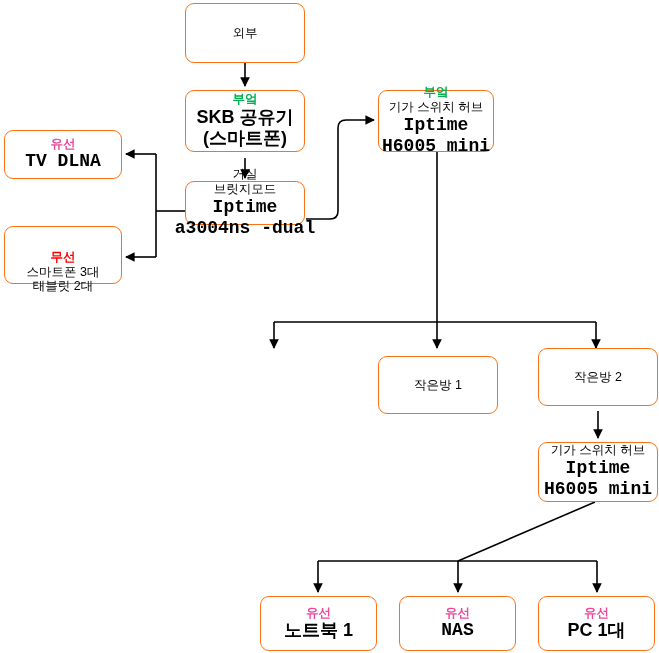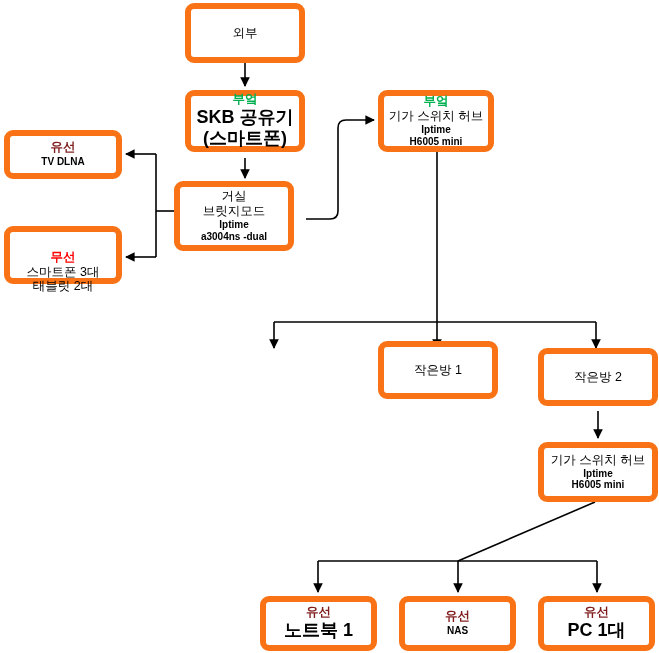--- a/index.html
+++ b/index.html
@@ -7,38 +7,38 @@
     width:659px;height:653px;position:relative;overflow:hidden;
     font-family:"Liberation Sans", sans-serif;
     -webkit-font-smoothing:antialiased;
   }
   #canvas{position:absolute;left:0;top:0;width:659px;height:653px;}
   svg.wires{position:absolute;left:0;top:0;width:659px;height:653px;pointer-events:none;}
 
   .node{
     position:absolute;
     box-sizing:border-box;
-    border:6px solid #f97316;
+    border:1px solid #f97316;
     border-radius:9px;
     background:#ffffff;
     display:flex;
     flex-direction:column;
     align-items:center;
     justify-content:center;
     text-align:center;
     color:#000000;
     line-height:1.18;
   }
   .ln{display:block;white-space:nowrap;}
   .ko{font-family:"Liberation Sans", sans-serif;font-size:12.5px;font-weight:400;}
   .kb{font-family:"Liberation Sans", sans-serif;font-size:18px;font-weight:700;}
-  .en{font-family:Liberation Sans, sans-serif;font-size:10px;font-weight:700;}
+  .en{font-family:Liberation Mono, monospace;font-size:18px;font-weight:700;}
   .tag{font-family:"Liberation Sans", sans-serif;font-size:12.5px;font-weight:700;}
   .tag-green{color:#00B050;}
-  .tag-blue{color:#7f1d1d;font-family:Liberation Mono, monospace;}
+  .tag-blue{color:#ec4899;}
   .tag-red{color:#FF0000;margin-top:34px;}
 </style>
 </head>
 <body>
 
 <div id="canvas">
 
   <svg class="wires" viewBox="0 0 659 653" width="659" height="653">
     <defs>
       <marker id="arrow" viewBox="0 0 10 10" refX="9" refY="5" markerWidth="6" markerHeight="6" orient="auto-start-reverse">
@@ -85,40 +85,40 @@
     <span class="ln kb">(스마트폰)</span>
   </div>
 
   <div class="node" style="left:378px;top:90px;width:116px;height:62px;">
     <span class="ln tag tag-green">부엌</span>
     <span class="ln ko">기가 스위치 허브</span>
     <span class="ln en">Iptime</span>
     <span class="ln en">H6005 mini</span>
   </div>
 
-  <div class="node" style="left:174px;top:181px;width:120px;height:70px;">
+  <div class="node" style="left:185px;top:181px;width:120px;height:44px;">
     <span class="ln ko">거실</span>
     <span class="ln ko">브릿지모드</span>
     <span class="ln en">Iptime</span>
     <span class="ln en">a3004ns -dual</span>
   </div>
 
   <div class="node" style="left:4px;top:130px;width:118px;height:49px;">
     <span class="ln tag tag-blue">유선</span>
     <span class="ln en">TV DLNA</span>
   </div>
 
   <div class="node" style="left:4px;top:226px;width:118px;height:58px;">
     <span class="ln tag tag-red">무선</span>
     <span class="ln ko">스마트폰 3대</span>
     <span class="ln ko">태블릿 2대</span>
   </div>
 
 
-  <div class="node" style="left:378px;top:341px;width:120px;height:58px;">
+  <div class="node" style="left:378px;top:356px;width:120px;height:58px;">
     <span class="ln ko">작은방 1</span>
   </div>
 
   <div class="node" style="left:538px;top:348px;width:120px;height:58px;">
     <span class="ln ko">작은방 2</span>
   </div>
 
   <div class="node" style="left:538px;top:442px;width:120px;height:60px;">
     <span class="ln ko">기가 스위치 허브</span>
     <span class="ln en">Iptime</span>

